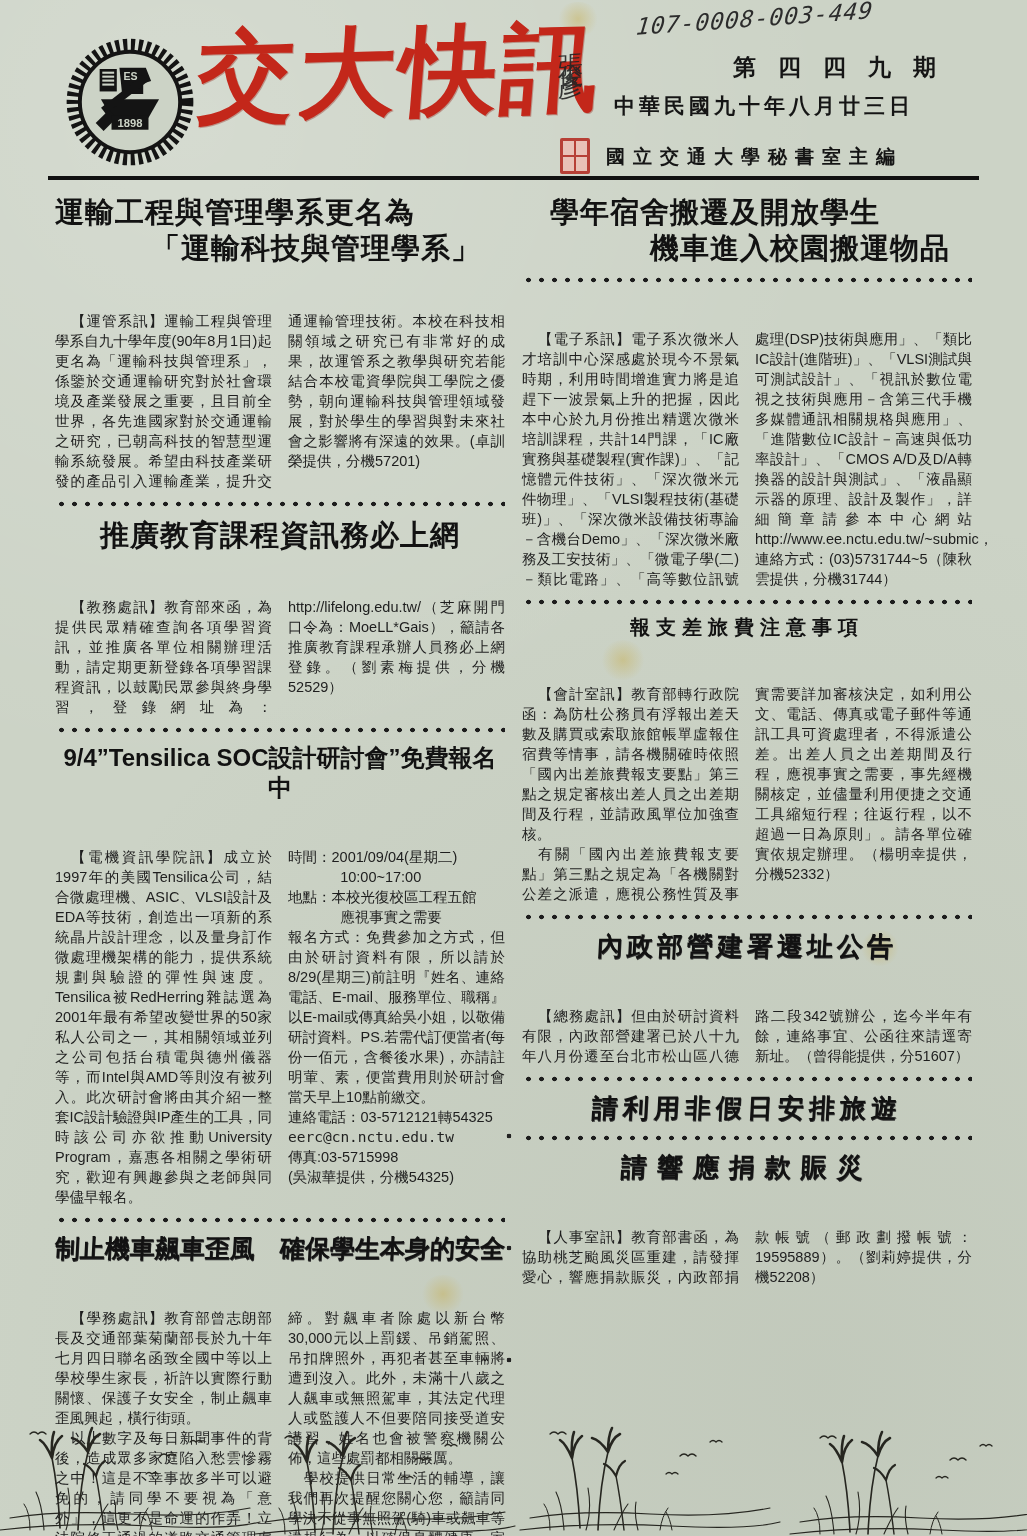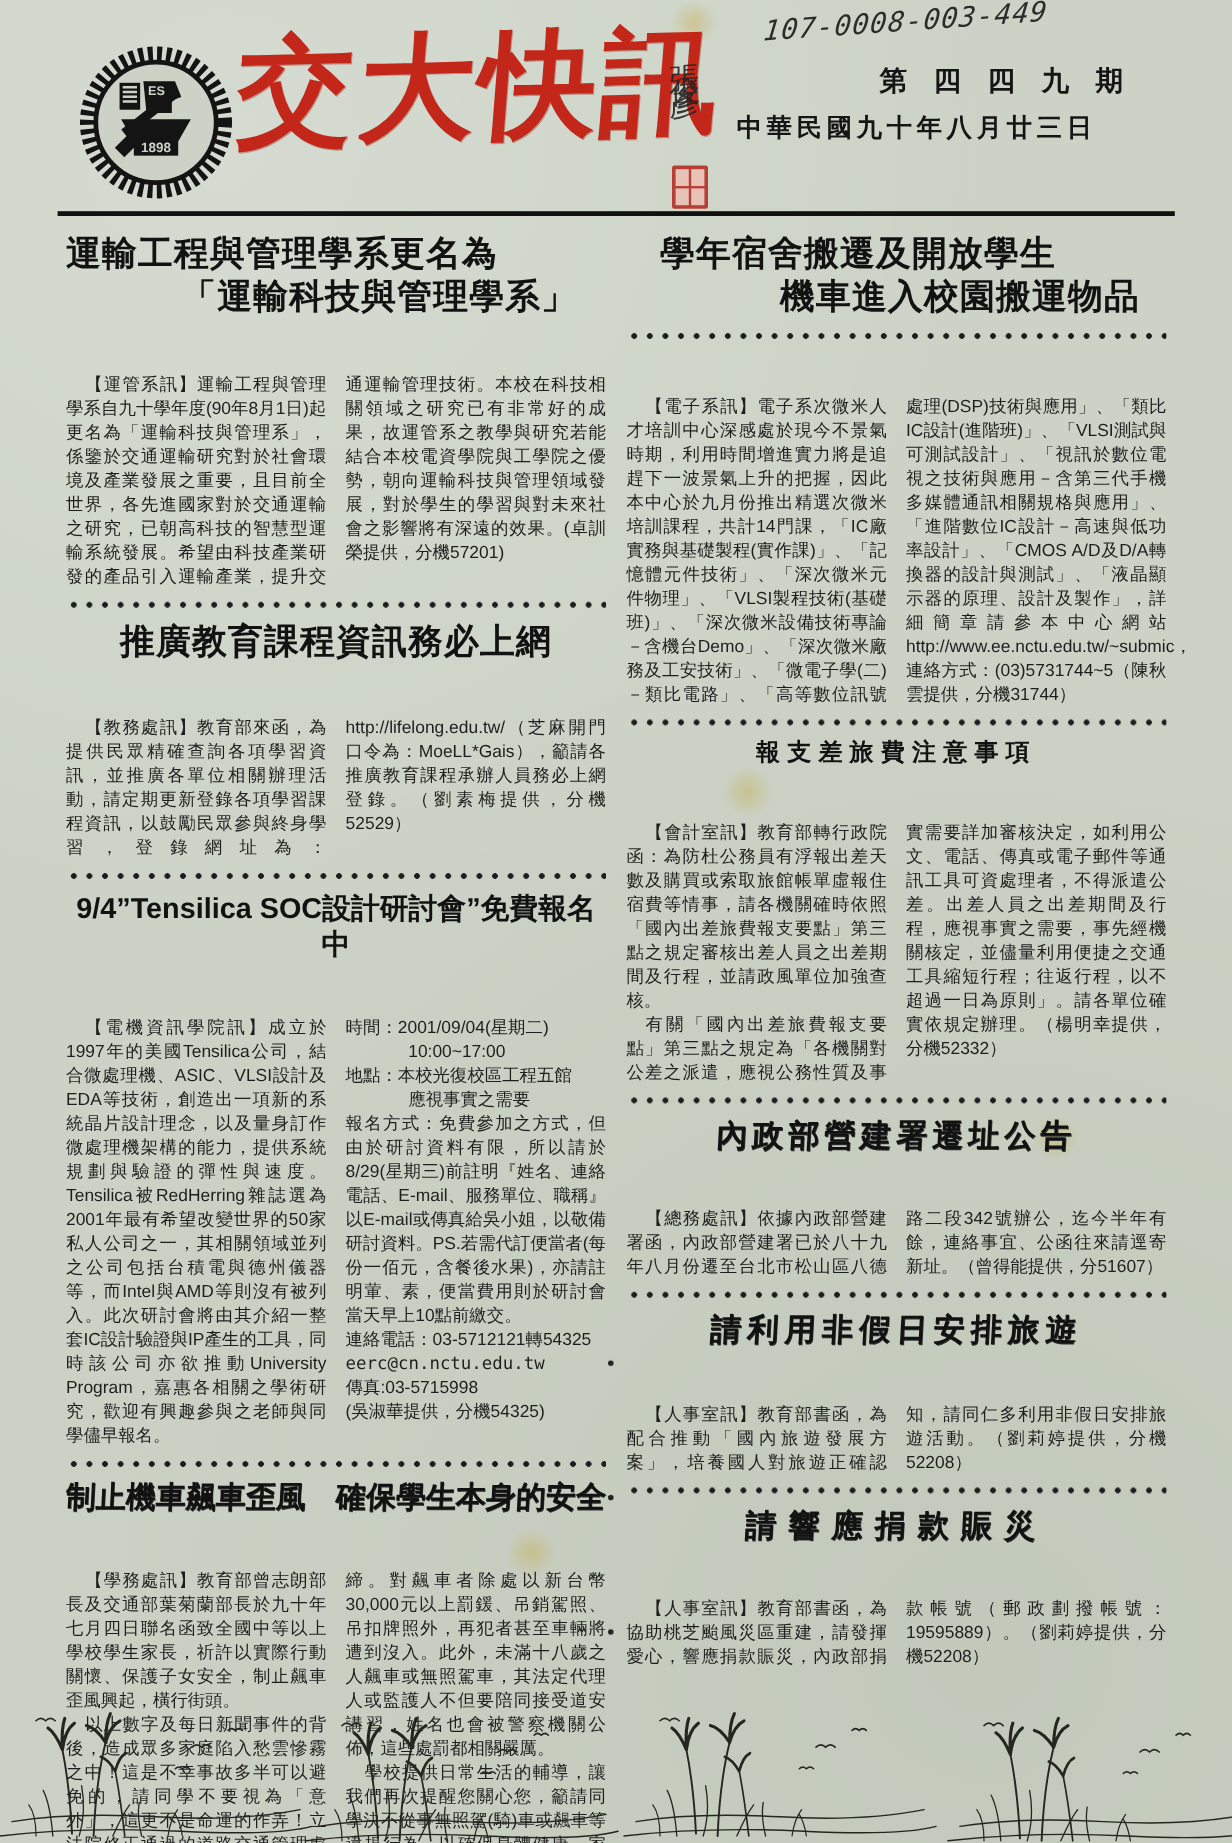--- a/index.html
+++ b/index.html
@@ -118,20 +118,21 @@
   <div class="signature">張俊彥</div>
   <div class="seal seal-sign">
     <span></span>
       <span></span>
       <span></span>
       <span></span>
   </div>
 
   <div class="issue-line">第四四九期</div>
   <div class="date-line">中華民國九十年八月廿三日</div>
+  <div class="publisher">國立交通大學秘書室主編</div>
 
   <div class="head-rule"></div>
 
   <div class="content">
 
     <div class="half">
 
       <div>
         <div class="headline hl-30">
           <div>運輸工程與管理學系更名為</div>
@@ -209,31 +210,28 @@
           <p class="p">【會計室訊】教育部轉行政院函：為防杜公務員有浮報出差天數及購買或索取旅館帳單虛報住宿費等情事，請各機關確時依照「國內出差旅費報支要點」第三點之規定審核出差人員之出差期間及行程，並請政風單位加強查核。</p>
           <p class="p">有關「國內出差旅費報支要點」第三點之規定為「各機關對公差之派遣，應視公務性質及事實需要詳加審核決定，如利用公文、電話、傳真或電子郵件等通訊工具可資處理者，不得派遣公差。出差人員之出差期間及行程，應視事實之需要，事先經機關核定，並儘量利用便捷之交通工具縮短行程；往返行程，以不超過一日為原則」。請各單位確實依規定辦理。（楊明幸提供，分機52332）</p>
         </div>
       </div>
 
       <div class="dots"></div>
 
       <div>
         <div class="headline hl-c hl-brush" style="font-size:26px;letter-spacing:4px;">內政部營建署遷址公告</div>
         <div class="cols2 body-text">
-          <p class="p">【總務處訊】依據內政部營建署函，內政部營建署已於八十九年八月份遷至台北市松山區八德路二段342號辦公，迄今半年有餘，連絡事宜、公函往來請逕寄新址。（曾得能提供，分51607）</p>
+          <p class="p">【總務處訊】但由於研討資料有限，內政部營建署已於八十九年八月份遷至台北市松山區八德路二段342號辦公，迄今半年有餘，連絡事宜、公函往來請逕寄新址。（曾得能提供，分51607）</p>
         </div>
       </div>
 
       <div class="dots"></div>
 
       <div>
         <div class="headline hl-c hl-brush" style="font-size:26px;letter-spacing:5px;">請利用非假日安排旅遊</div>
-        <div class="cols2 body-text">
-          <p class="p">【人事室訊】教育部書函，為配合推動「國內旅遊發展方案」，培養國人對旅遊正確認知，請同仁多利用非假日安排旅遊活動。（劉莉婷提供，分機52208）</p>
-        </div>
       </div>
 
       <div class="dots"></div>
 
       <div>
         <div class="headline hl-c hl-brush hl-ls10" style="font-size:26px;">請響應捐款賑災</div>
         <div class="cols2 body-text">
           <p class="p">【人事室訊】教育部書函，為協助桃芝颱風災區重建，請發揮愛心，響應捐款賑災，內政部捐款帳號（郵政劃撥帳號：19595889）。（劉莉婷提供，分機52208）</p>
         </div>
       </div>

